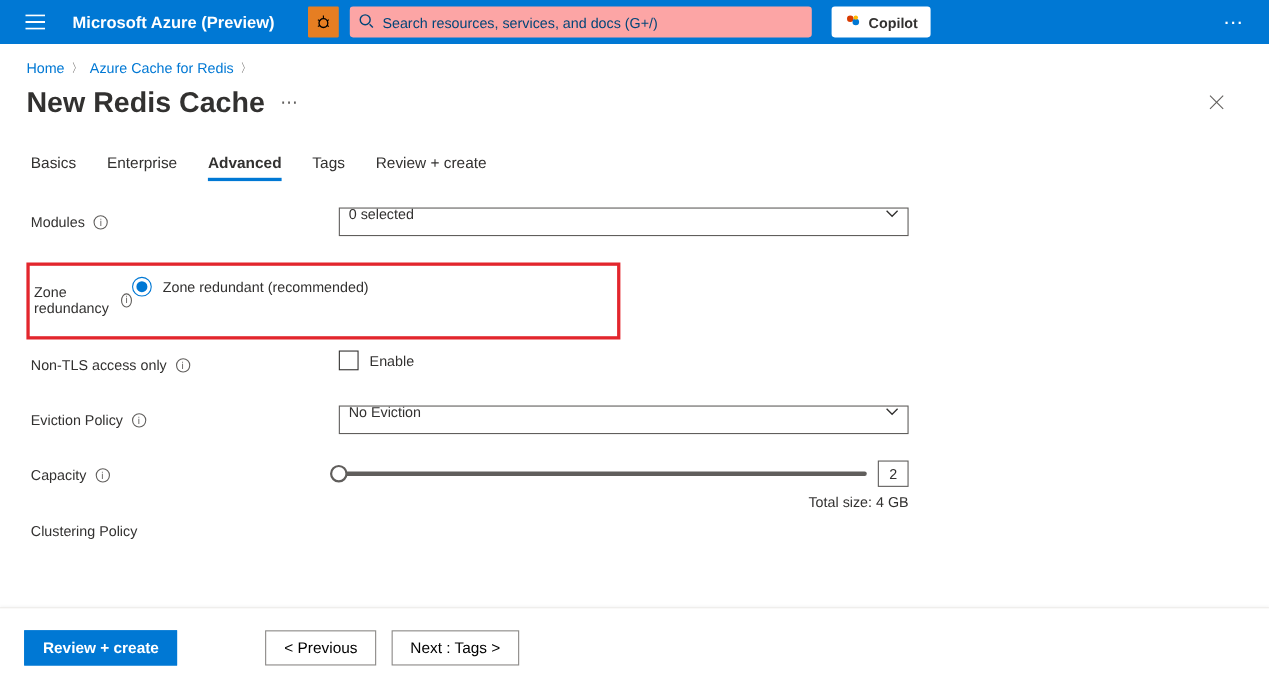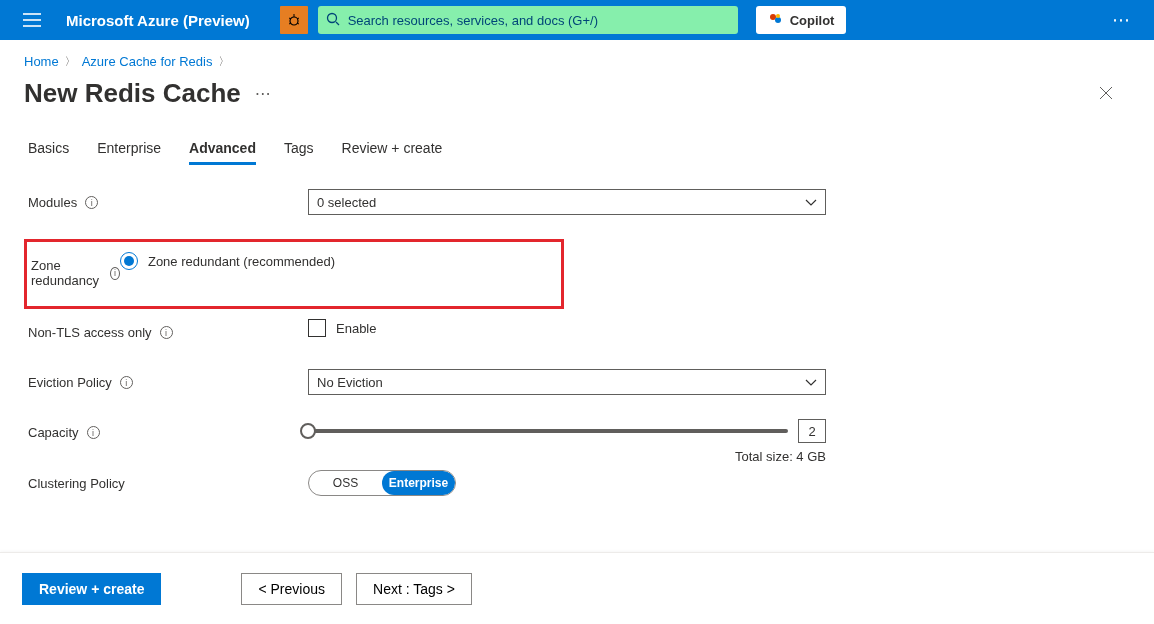--- a/index.html
+++ b/index.html
@@ -4,21 +4,21 @@
 <style>
   * { box-sizing: border-box; margin: 0; padding: 0; }
   body { font-family: "Segoe UI", Arial, sans-serif; font-size: 13px; color: #323130; width: 1154px; height: 624px; overflow: hidden; background: #fff; }
   
   
   .topbar { height: 40px; background: #0078d4; display: flex; align-items: center; color: #fff; padding: 0 12px; gap: 10px; }
   .hamburger-btn { width: 40px; height: 40px; display:flex; align-items:center; justify-content:center; cursor:pointer; }
   .hamburger-btn svg { stroke:#fff; }
   .brand { font-size: 15px; font-weight: 600; padding-left: 4px; padding-right: 20px; white-space: nowrap; }
   .bug-btn { width: 28px; height: 28px; background: #e67e22; display:flex; align-items:center; justify-content:center; color:#000; border-radius:1px; cursor:pointer; }
-  .searchbar { flex: 0 0 420px; height: 28px; background:#86efac; border-radius:3px; display:flex; align-items:center; padding:0 8px; gap:8px; cursor:text; }
+  .searchbar { flex: 0 0 420px; height: 28px; background:#fca5a5; border-radius:3px; display:flex; align-items:center; padding:0 8px; gap:8px; cursor:text; }
   .searchbar input { border:none; background:transparent; outline:none; flex:1; color:#004578; font-size:13px; }
   .searchbar input::placeholder { color:#004578; }
   .copilot-btn { margin-left:8px; background:#fff; color:#323130; height:28px; padding:4px 12px; border-radius:3px; display:flex; align-items:center; gap:6px; font-size:13px; font-weight:600; cursor:pointer; }
   .topbar-spacer { flex:1; }
   .more-btn { width:40px; height:40px; display:flex; align-items:center; justify-content:center; cursor:pointer; color:#fff; font-size:18px; letter-spacing:2px; }
   
   
   .page-head { padding: 14px 24px 0 24px; }
   .breadcrumbs { display:flex; gap:6px; font-size:13px; color:#0078d4; margin-bottom:8px; }
   .breadcrumbs a { color:#0078d4; text-decoration:none; cursor:pointer; }
@@ -36,21 +36,21 @@
   
   .tabs { display:flex; gap:28px; border-bottom:0; margin-bottom:24px; }
   .tab { font-size:14px; padding:6px 0; cursor:pointer; color:#323130; }
   .tab.active { font-weight:600; border-bottom:3px solid #0078d4; }
   
   .form-row { display:flex; align-items:flex-start; min-height:44px; margin-bottom:6px; }
   .form-label { width:280px; display:flex; align-items:center; gap:8px; font-size:13px; color:#323130; padding-top:6px; }
   .info-icon { width:13px; height:13px; border:1px solid #605e5c; border-radius:50%; display:inline-flex; align-items:center; justify-content:center; font-size:9px; color:#605e5c; cursor:pointer; }
   .form-control { flex:0 0 518px; }
   
-  .dropdown { width:100%; height:26px; border:1px solid #605e5c; display:flex; align-items:center; padding:12px 8px; justify-content:space-between; background:#fff; cursor:pointer; font-size:13px; }
+  .dropdown { width:100%; height:26px; border:1px solid #605e5c; display:flex; align-items:flex-end; padding:12px 8px; justify-content:space-between; background:#fff; cursor:pointer; font-size:13px; }
   .chev-down svg { stroke:#323130; }
   
   .highlight-box { border:3px solid #e3262d; padding:10px 4px 10px 0; margin:6px 0 10px -4px; width:540px; }
   .highlight-box .form-row { margin-bottom:0; }
   
   .radio-group { display:flex; flex-direction:column; gap:10px; }
   .radio-opt { display:flex; align-items:center; gap:10px; cursor:pointer; }
   .radio-outer { width:18px; height:18px; border:1px solid #323130; border-radius:50%; display:flex; align-items:center; justify-content:center; }
   .radio-outer.selected { border-color:#0078d4; }
   .radio-inner { width:10px; height:10px; border-radius:50%; background:#0078d4; }
@@ -221,26 +221,20 @@
         <div class="slider-value">2</div>
       </div>
       <div class="total-size">Total size: 4 GB</div>
     </div>
   </div>
 
   <div class="form-row" style="margin-top:1px;">
     <div class="form-label">
       <span>Clustering Policy</span>
     </div>
-    <div class="form-control">
-      <div class="seg-toggle">
-        <div class="seg-opt">OSS</div>
-        <div class="seg-opt active">Enterprise</div>
-      </div>
-    </div>
   </div>
 
   <div style="height:60px;"></div>
 </div>
 
 <div class="footer">
   <button class="btn primary">Review + create</button>
   <div class="footer-gap"></div>
   <button class="btn">&lt; Previous</button>
   <button class="btn">Next : Tags &gt;</button>

